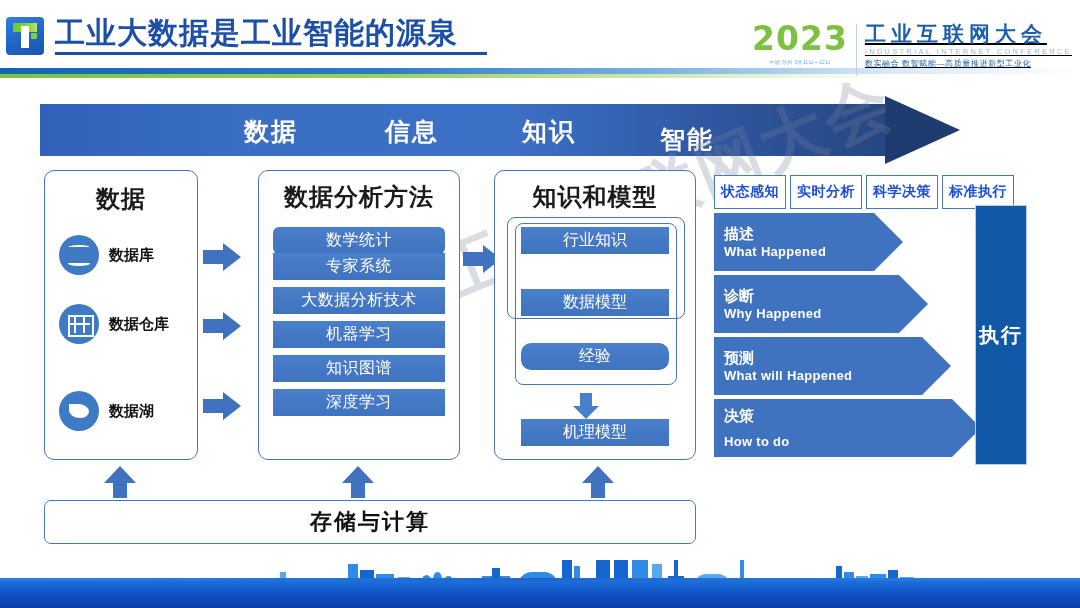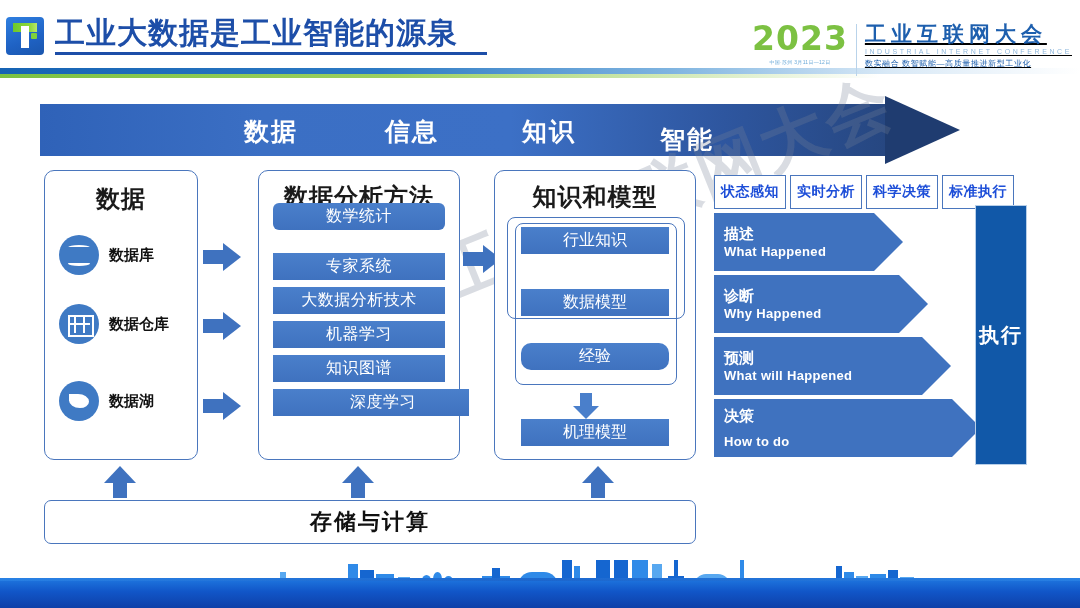--- a/index.html
+++ b/index.html
@@ -235,47 +235,47 @@
       </div>
     <div class="src-label">数据库</div>
   </div>
   <div class="src-row" style="top:133px;">
     <div class="src-ic ic-wh">
         <i></i>
         <i></i>
       </div>
     <div class="src-label">数据仓库</div>
   </div>
-  <div class="src-row" style="top:210px;">
+  <div class="src-row" style="top:220px;">
     <div class="src-ic ic-lake"></div>
     <div class="src-label">数据湖</div>
   </div>
 </div>
 
 <div class="r-arrow" style="left:203px;top:243px;">
     <div class="stem"></div>
     <div class="head"></div>
   </div>
 <div class="r-arrow" style="left:203px;top:312px;">
     <div class="stem"></div>
     <div class="head"></div>
   </div>
 <div class="r-arrow" style="left:203px;top:392px;">
     <div class="stem"></div>
     <div class="head"></div>
   </div>
 
 <div class="panel" id="panel-methods">
   <div class="panel-title">数据分析方法</div>
-  <div class="pill" style="top:32px;border-radius:6px;">数学统计</div>
+  <div class="pill" style="top:56px;border-radius:6px;">数学统计</div>
   <div class="pill" style="top:82px;">专家系统</div>
   <div class="pill" style="top:116px;">大数据分析技术</div>
   <div class="pill" style="top:184px;">知识图谱</div>
   <div class="pill" style="top:150px;">机器学习</div>
-  <div class="pill" style="top:218px;padding-left:24px;">深度学习</div>
+  <div class="pill" style="top:218px;">深度学习</div>
 </div>
 
 <div class="r-arrow" style="left:463px;top:245px;">
     <div class="stem"></div>
     <div class="head"></div>
   </div>
 
 <div class="panel" id="panel-know">
   <div class="panel-title">知识和模型</div>
   <div class="inner-box2"></div>

